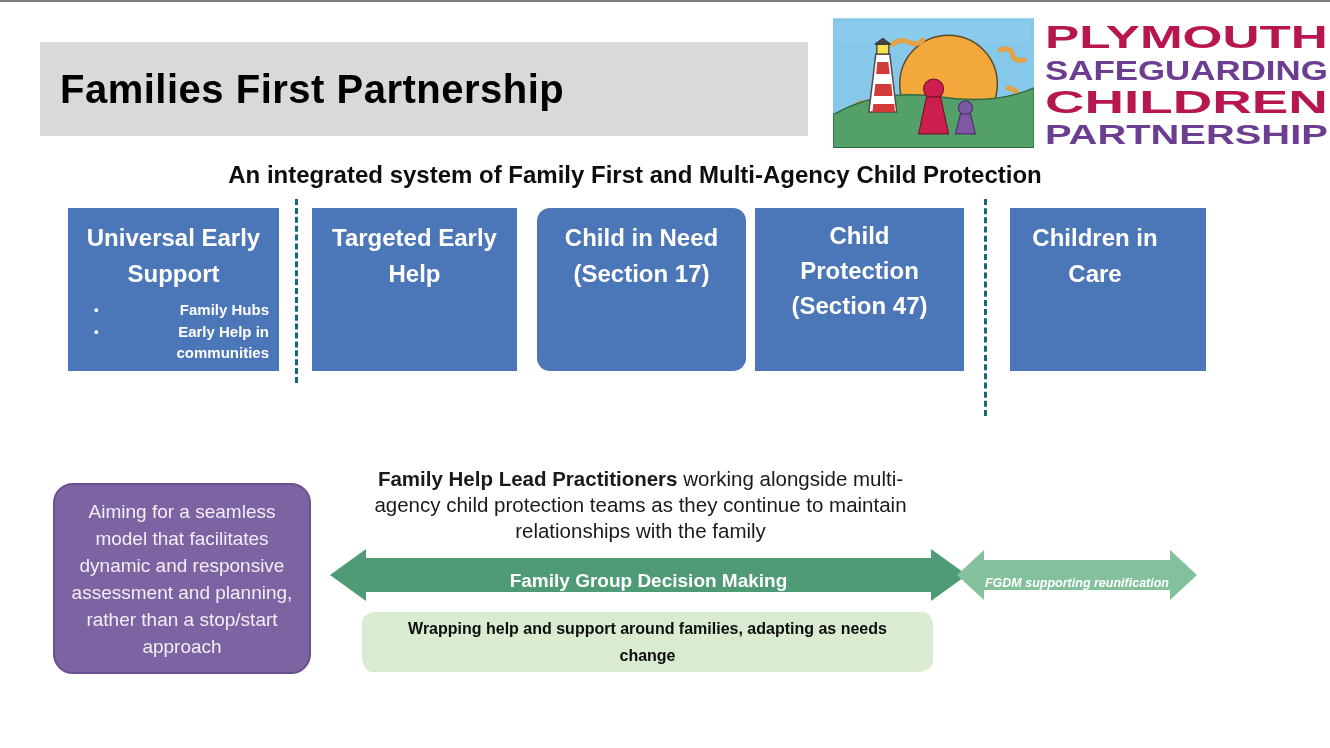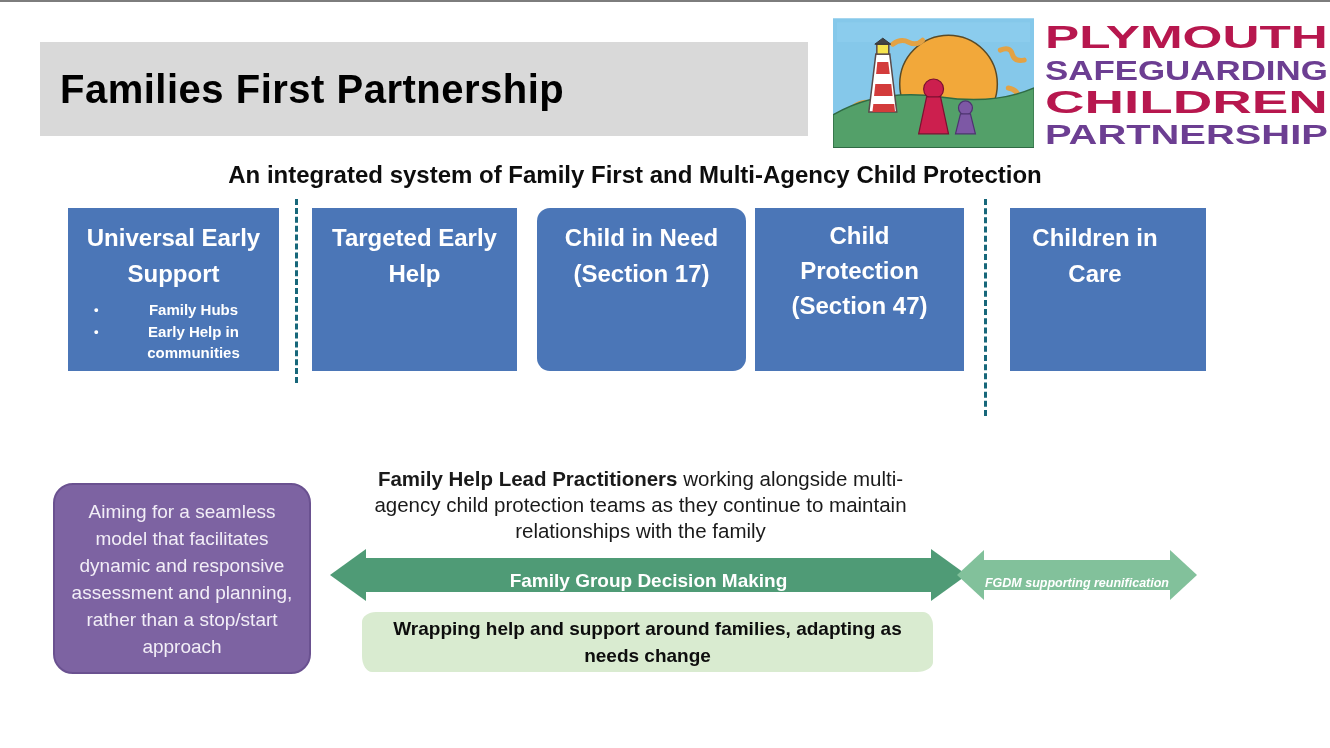--- a/index.html
+++ b/index.html
@@ -41,21 +41,21 @@
   #stage-1{left:68px;width:211px;}
   #stage-2{left:312px;width:205px;}
   #stage-3{left:537px;width:209px;border-radius:13px;}
   #stage-4{left:755px;width:209px;}
   #stage-5{left:1010px;width:196px;}
   #stage-1 .stage-title{padding-left:14px;padding-right:14px;}
   #stage-2 .stage-title,#stage-3 .stage-title,#stage-4 .stage-title{padding-left:16px;padding-right:16px;}
   #stage-4 .stage-title{line-height:35px;padding-top:10px;}
   #stage-5 .stage-title{padding-right:26px;}
   .stage ul{
-    margin:7px 0 0 0;padding:0 10px 0 24px;list-style:none;text-align:center;
+    margin:7px 0 0 0;padding:0 10px 0 24px;list-style:none;text-align:right;
   }
   .stage ul li{
     font-size:15px;font-weight:bold;line-height:21px;position:relative;
     padding-left:26px;margin-bottom:1px;
   }
   .stage ul li::before{
     content:"\2022";position:absolute;left:2px;top:0;font-size:13px;
   }
 
   
@@ -117,21 +117,21 @@
   #fgdm-arrow .body{height:30px;background:var(--arrow_light_green,#82c19b);}
   #fgdm-arrow .arrow-label{
     color:#fff;font-size:12.5px;font-weight:bold;font-style:italic;white-space:nowrap;
   }
 
   
   .wrap-note{
     position:absolute;left:362px;top:612px;width:571px;height:60px;
     background:var(--wrap_green,#d9ebd0);
     border-radius:14px 10px 16px 10px / 10px 14px 10px 16px;
-    color:#0d0d0d;font-size:19px;font-weight:bold;line-height:27px;text-align:center;
+    color:#0d0d0d;font-size:16px;font-weight:bold;line-height:27px;text-align:center;
     display:flex;align-items:center;justify-content:center;padding:2px 28px;
     box-sizing:border-box;
   }
 </style>
 </head>
 <body>
 
 <div class="slide">
   <div class="top-line"></div>
 

